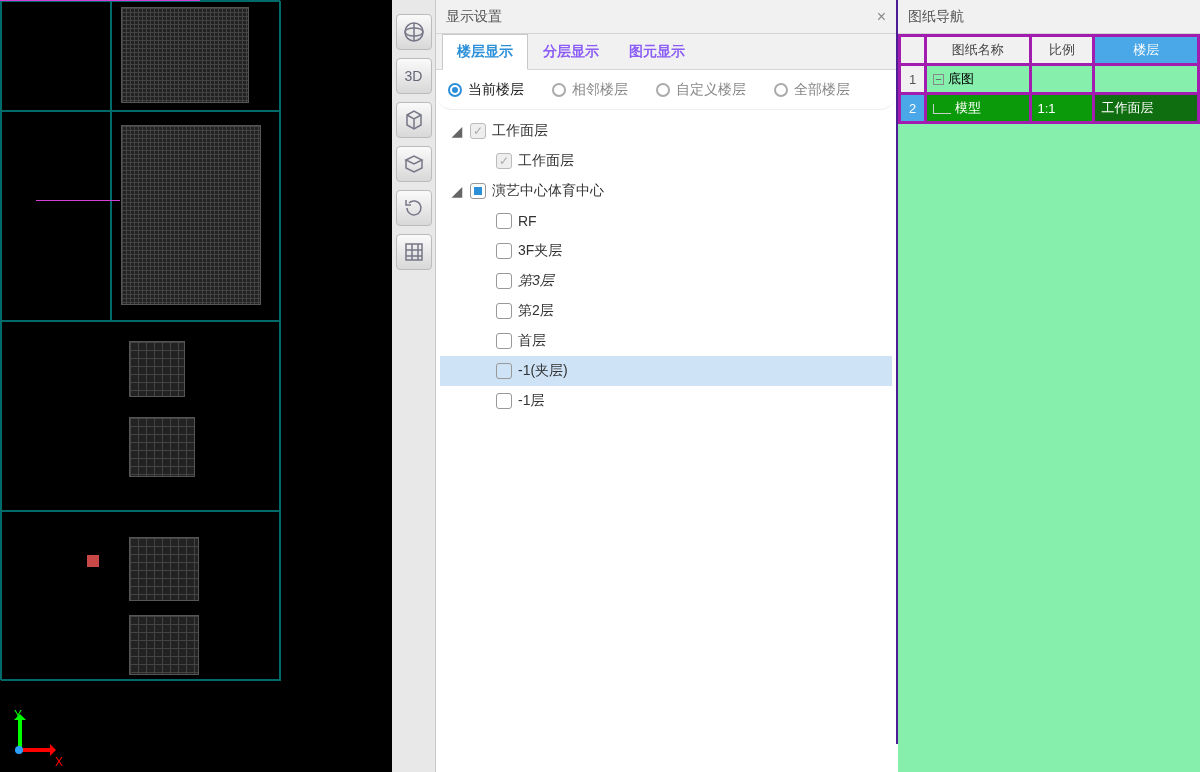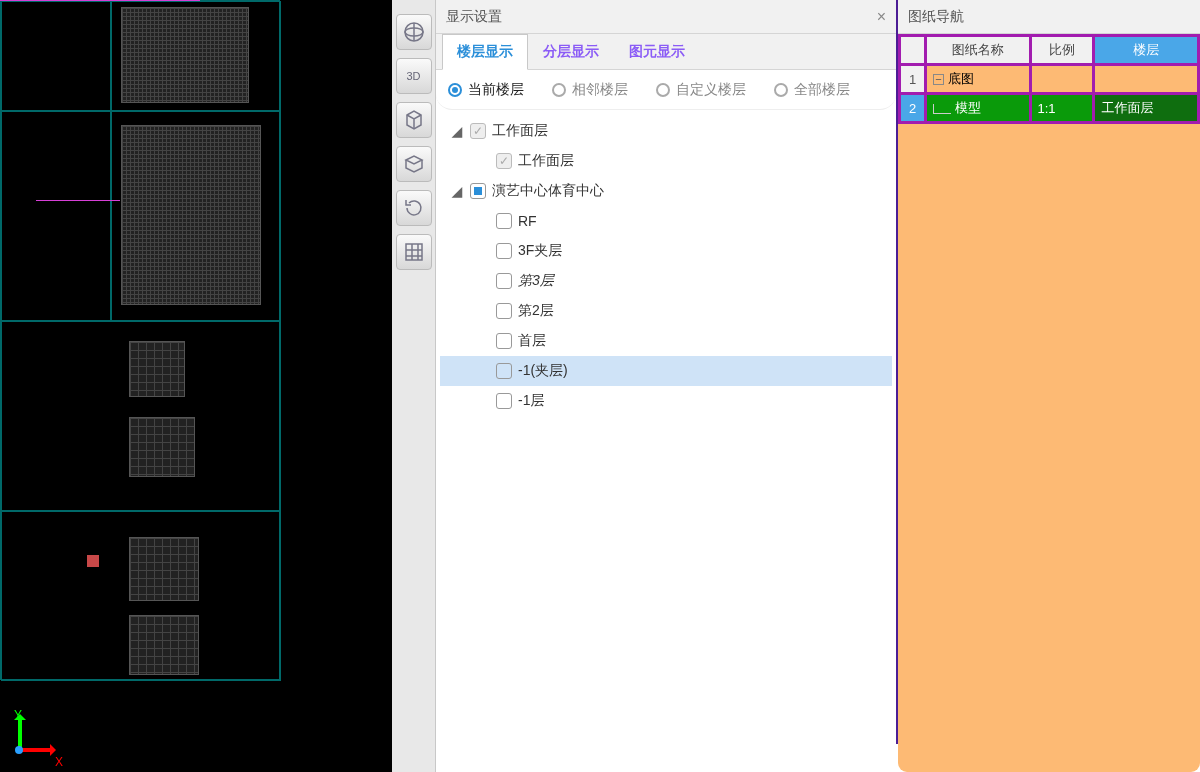--- a/index.html
+++ b/index.html
@@ -43,21 +43,21 @@
     flex: 0 0 44px; width:44px; height:772px; background:#e8e8e8;
     display:flex; flex-direction:column; align-items:center; padding-top:14px; gap:8px;
     border-right:1px solid #c8c8c8;
   }
   .tool {
     width:36px; height:36px; border:1px solid #bbb; border-radius:4px;
     display:flex; align-items:center; justify-content:center;
     background:linear-gradient(#fafafa,#d8d8d8); color:#666;
   }
   .tool svg{width:24px;height:24px;stroke:#778;fill:none;stroke-width:1.5;}
-  .tool .txt{font-size:11px;color:#667;}
+  .tool .txt{font-size:14px;color:#667;}
 
   
   .settings {
     flex: 0 0 462px; width:462px; height:744px; background:#fff; border-right:2px solid #4c1d95;
     display:flex; flex-direction:column;
   }
   .panel-title {
     height:34px; background:#f1f1f1; border-bottom:1px solid #d5d5d5;
     display:flex; align-items:center; justify-content:space-between;
     padding:0 10px; color:#555;
@@ -94,21 +94,21 @@
   .node .cb.chk:after{content:"✓";color:#fff;font-size:12px;line-height:1;}
   .node .cb.tri{background:#fff;}
   .node .cb.tri:after{content:"";width:8px;height:8px;background:#2b8fd9;}
   .node .cb.dim{background:#eee;border-color:#bbb;}
   .node .cb.dim:after{content:"✓";color:#aaa;font-size:12px;}
   .node.sel{background:#cfe3f7;}
   .lbl{color:#333;}
 
   
   .nav {
-    flex:1; height:772px; background:#fdba74; display:flex; flex-direction:column;border-radius:9px;
+    flex:1; height:772px; background:#86efac; display:flex; flex-direction:column;
   }
   .nav .panel-title{justify-content:flex-start;}
   .nav-table{flex:1;overflow:auto;}
   table{border-collapse:collapse;width:100%;}
   th,td{border:3px solid #a21caf;padding:4px 6px;font-size:13px;white-space:nowrap;}
   th{background:#f1f1f1;color:#444;font-weight:normal;}
   th.sorted{background:#4aa7e8;color:#fff;}
   .rownum{width:26px;background:#f1f1f1;text-align:center;color:#555;}
   tr.hl td{background:#0a9a0a;color:#fff;}
   tr.hl td.rownum{background:#4aa7e8;color:#fff;}

